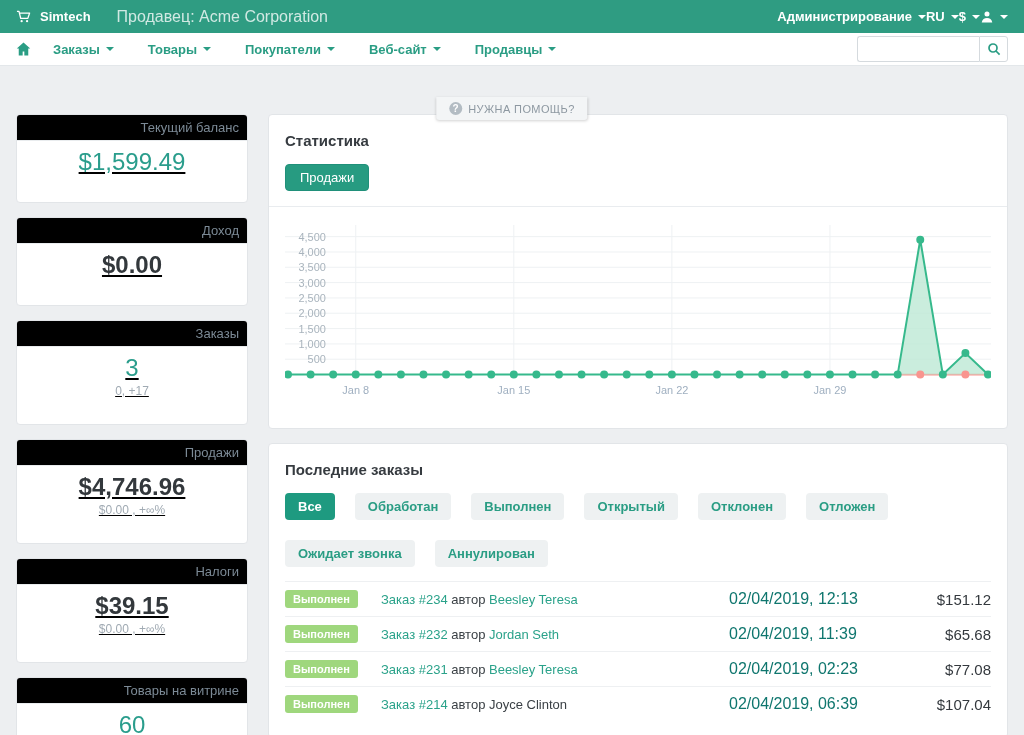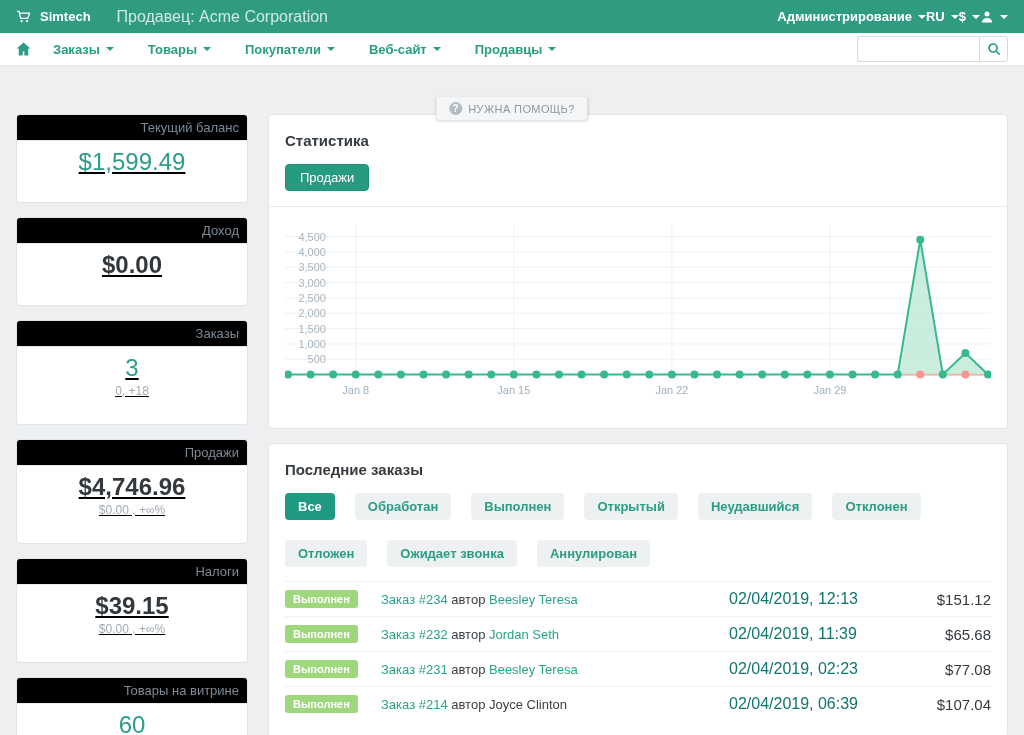--- a/index.html
+++ b/index.html
@@ -173,21 +173,21 @@
         <div class="stat-card">
           <div class="stat-card-header">Доход</div>
           <div class="stat-card-body">
             <div class="stat-value dark">$0.00</div>
           </div>
         </div>
         <div class="stat-card">
           <div class="stat-card-header">Заказы</div>
           <div class="stat-card-body">
             <div class="stat-value teal">3</div>
-            <div class="stat-sub">0, +18</div>
+            <div class="stat-sub">0, +17</div>
           </div>
         </div>
         <div class="stat-card">
           <div class="stat-card-header">Продажи</div>
           <div class="stat-card-body">
             <div class="stat-value dark">$4,746.96</div>
             <div class="stat-sub">$0.00 , +∞%</div>
           </div>
         </div>
         <div class="stat-card">
@@ -284,21 +284,20 @@
         </div>
       </div>
 
       <div class="panel">
         <div class="panel-title">Последние заказы</div>
         <div class="filters" id="order-filters">
             <button class="pill active">Все</button>
             <button class="pill">Обработан</button>
             <button class="pill">Выполнен</button>
             <button class="pill">Открытый</button>
-            <button class="pill">Неудавшийся</button>
             <button class="pill">Отклонен</button>
             <button class="pill">Отложен</button>
             <button class="pill">Ожидает звонка</button>
             <button class="pill">Аннулирован</button>
           </div>
         <div class="order-rows" id="order-rows">
             <div class="order-row">
               <span class="badge">Выполнен</span>
               <span class="order-cell"><a>Заказ #234</a><span> автор </span><a>Beesley Teresa</a></span>
               <span class="odate">02/04/2019, 12:13</span>

